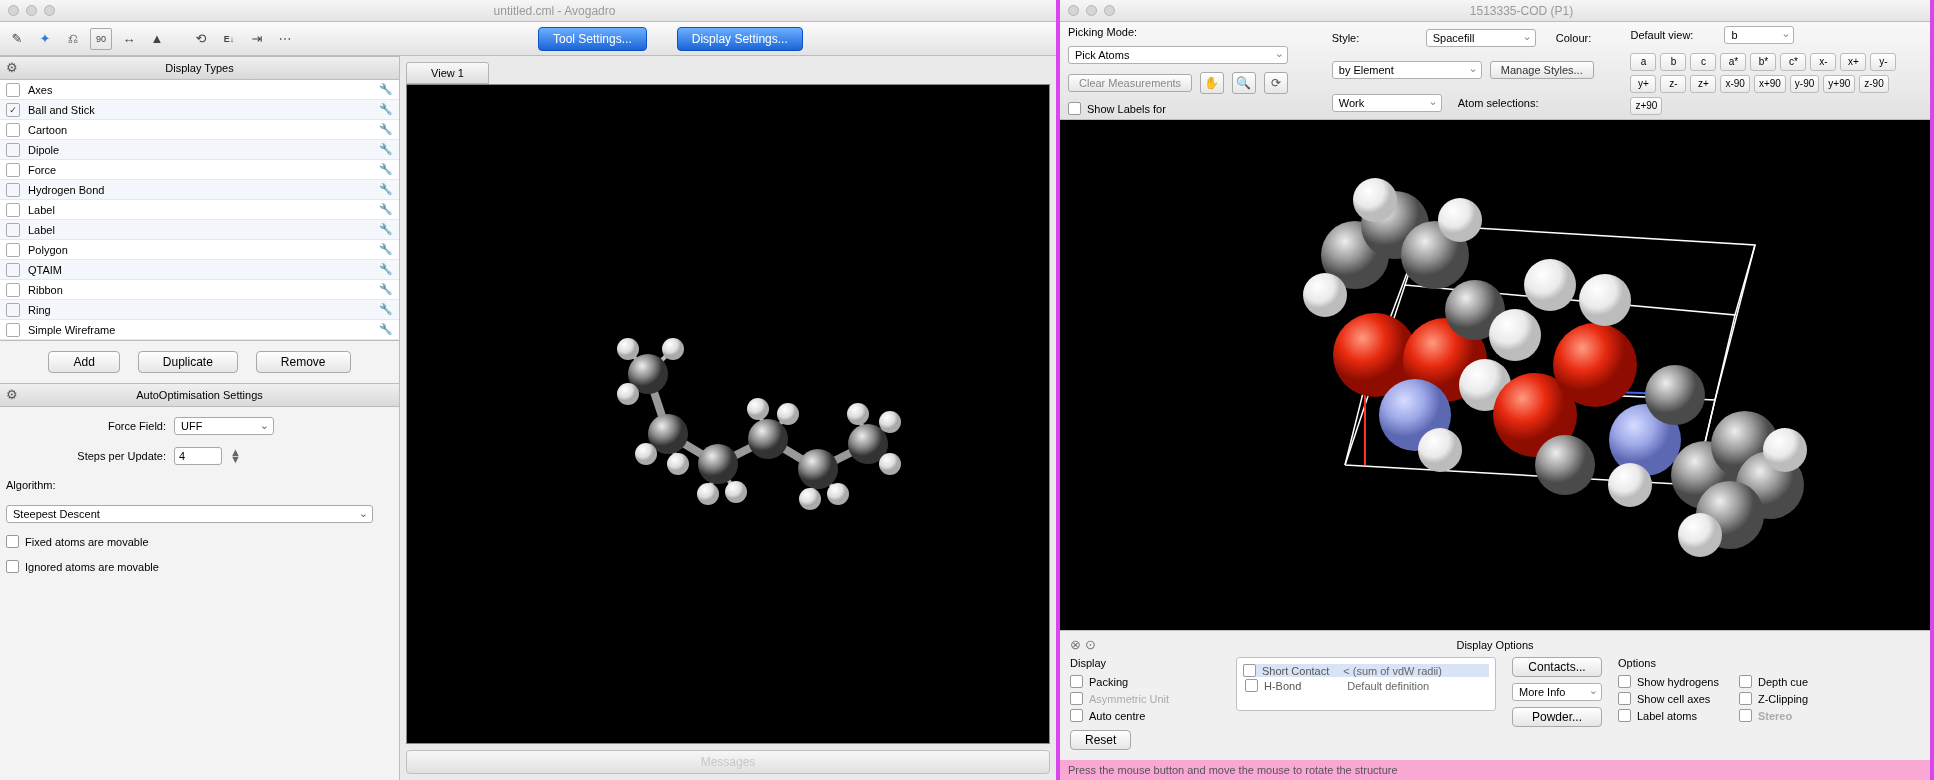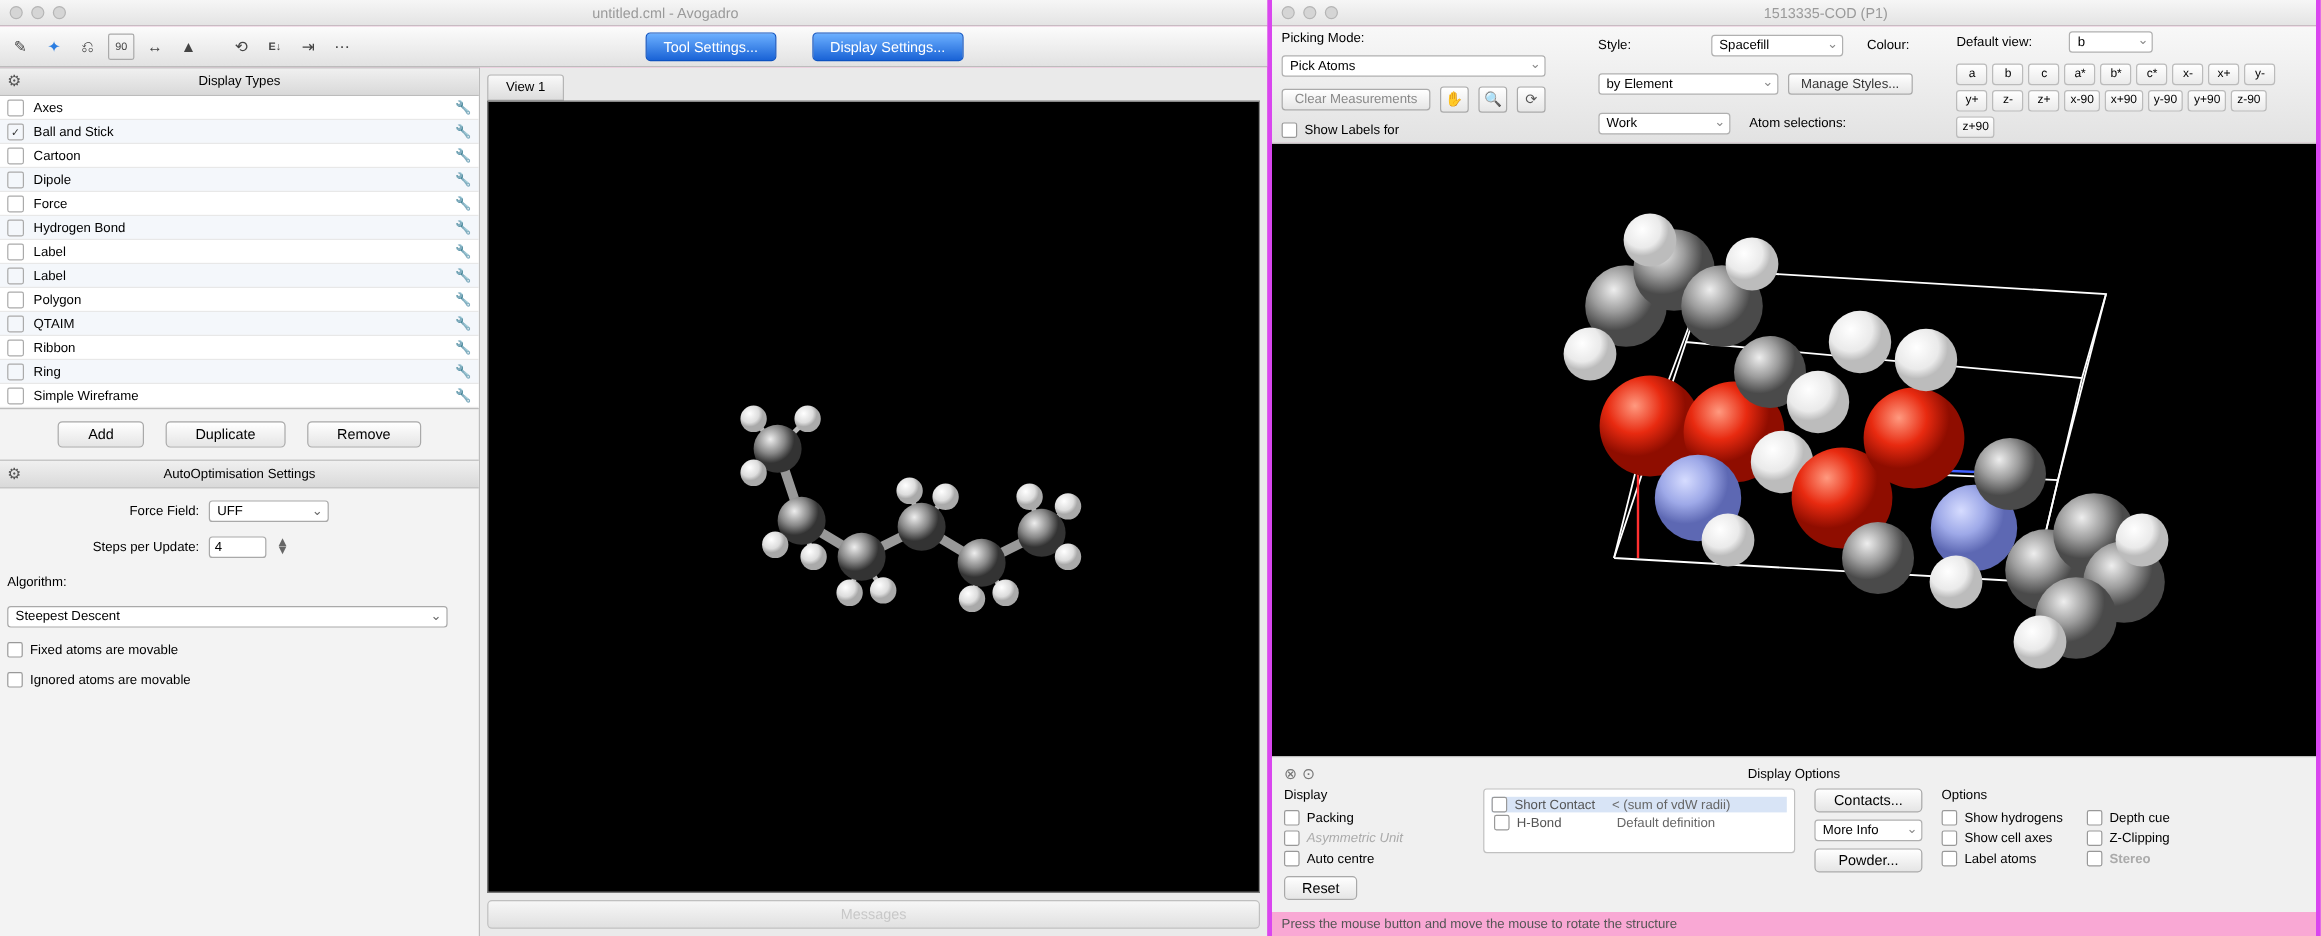--- a/index.html
+++ b/index.html
@@ -34,21 +34,21 @@
 .opt-lbl { width:150px; text-align:right; }
 .select { background:#fff; border:1px solid #a9a9a9; border-radius:3px; padding:2px 18px 2px 6px; min-width:100px; position:relative; cursor:pointer; }
 .select::after { content:"⌄"; position:absolute; right:4px; top:1px; color:#666; }
 .num-input { width:48px; background:#fff; border:1px solid #a9a9a9; border-radius:3px; padding:2px 4px; }
 .plain-lbl { padding:2px 0; }
 .wide-select { width:100%; max-width:380px; }
 .chk-row { display:flex; align-items:center; gap:6px; }
 .chk-box { width:13px; height:13px; border:1px solid #999; border-radius:2px; background:#fff; }
 .start-btn { margin:10px auto; display:block; padding:3px 150px; }
 .view-area { flex:1; display:flex; flex-direction:column; background:#eaeaea; }
-.view-tab { width:64px; height:22px; background:linear-gradient(#f9f9f9,#ddd); border:1px solid #b5b5b5; border-radius:3px 3px 0 0; margin:6px 0 0 6px; display:flex; align-items:center; justify-content:center; font-size:11px; }
+.view-tab { width:83px; height:22px; background:linear-gradient(#f9f9f9,#ddd); border:1px solid #b5b5b5; border-radius:3px 3px 0 0; margin:6px 0 0 6px; display:flex; align-items:center; justify-content:center; font-size:11px; }
 .canvas-wrap { flex:1; margin:0 6px 6px 6px; background:#000; border:1px solid #888; display:flex; align-items:center; justify-content:center; }
 .msgs { height:24px; margin:0 6px 6px 6px; background:linear-gradient(#f7f7f7,#e0e0e0); border:1px solid #c0c0c0; border-radius:4px; display:flex; align-items:center; justify-content:center; color:#c8c8c8; font-size:12px; }
 
 .r-toolbar { background:linear-gradient(#f8f8f8,#e2e2e2); border-bottom:1px solid #bcbcbc; padding:4px 8px; display:flex; flex-direction:row; gap:4px; }
 .r-row { display:flex; align-items:center; gap:8px; flex-wrap:wrap; }
 .r-lbl { min-width:86px; }
 .r-select { background:#fff; border:1px solid #b0b0b0; border-radius:3px; padding:2px 16px 2px 6px; min-width:110px; position:relative; cursor:pointer; }
 .r-select::after { content:"⌄"; position:absolute; right:3px; top:0; color:#888; }
 .r-btn { background:linear-gradient(#fff,#e6e6e6); border:1px solid #aaa; border-radius:3px; padding:2px 10px; cursor:pointer; font-size:11px; color:#888; }
 .r-icon-btn { width:24px; height:22px; background:linear-gradient(#fff,#e6e6e6); border:1px solid #aaa; border-radius:3px; display:flex; align-items:center; justify-content:center; cursor:pointer; font-size:12px; color:#555; }
@@ -414,21 +414,21 @@
       </div>
       <span>Display Options</span>
     </div>
     <div class="disp-body">
       <div class="disp-col" style="min-width:150px;">
         <div class="col-hdr">Display</div>
         <div class="chk-row">
             <div class="chk-box"></div>
             <span>Packing</span>
           </div>
-        <div class="chk-row" style="color:#aaa;font-style:italic;">
+        <div class="chk-row" style="color:#aaa;">
             <div class="chk-box"></div>
             <span>Asymmetric Unit</span>
           </div>
         <div class="chk-row">
             <div class="chk-box"></div>
             <span>Auto centre</span>
           </div>
         <button class="mac-btn mac-btn-sm" style="align-self:flex-start;margin-top:4px;">Reset</button>
       </div>
       <div class="disp-col">

